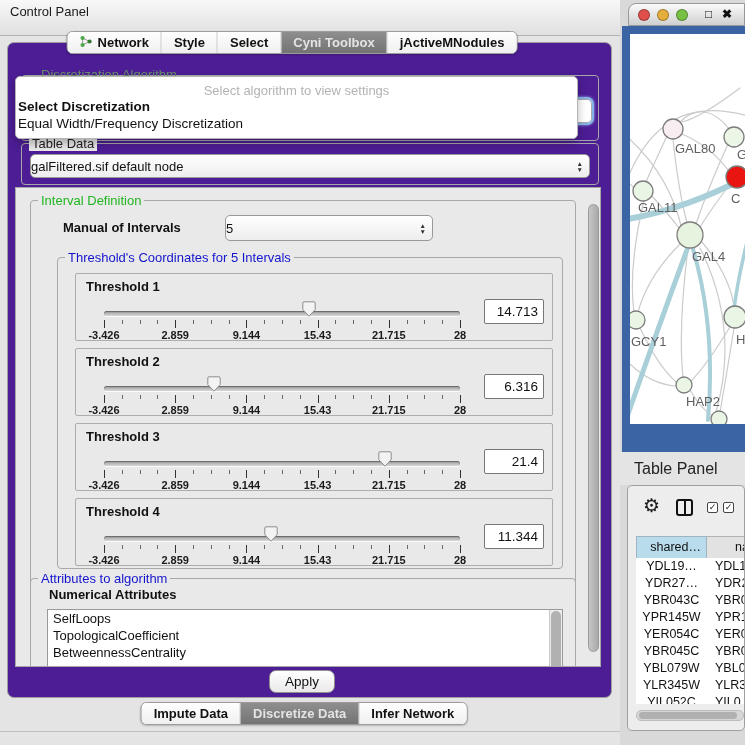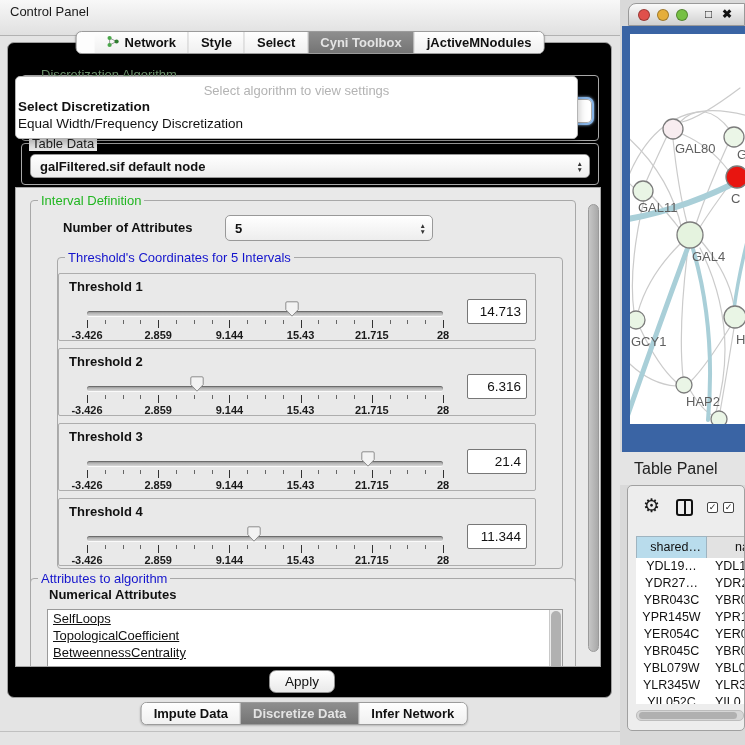--- a/index.html
+++ b/index.html
@@ -8,43 +8,43 @@
     position: relative; overflow: hidden;
     font-family: "Liberation Sans", sans-serif;
     background: #d9d9d9; color:#111;
   }
   
   .cp { position:absolute; left:0; top:0; width:620px; height:745px; background:#e4e4e4; }
   .cp-header { position:absolute; left:0; top:0; width:620px; height:36px;
     background:linear-gradient(#f8f8f8,#e0e0e0); border-bottom:1px solid #b2b2b2; }
   .cp-title { position:absolute; left:10px; top:4px; font-size:13px; color:#1a1a1a; }
   .panel { position:absolute; left:7px; top:42px; width:605px; height:656px;
-    border:1px solid #9f9f9f; border-radius:7px; background:#000000; }
+    border:1px solid #9f9f9f; border-radius:7px; background:#4c1d95; }
   
   .tabgroup { position:absolute; transform:translateX(-50%); display:flex; height:23px;
     border:1px solid #9b9b9b; border-radius:6px; overflow:hidden; background:#fdfdfd;
     box-shadow:0 1px 2px rgba(0,0,0,.2); z-index:30; }
-  #topTabs { left:310px; top:31px;padding-left:18px; }
+  #topTabs { left:292px; top:31px; }
   #bottomTabs { left:304px; top:702px; }
   .tab { display:flex; align-items:center; gap:5px; padding:0 12px; font-size:13px;
     font-weight:bold; color:#111; background:linear-gradient(#fefefe,#f0f0f0);
     border-right:1px solid #bdbdbd; white-space:nowrap; }
   .tab:last-child { border-right:none; }
   .tab.sel { background:linear-gradient(#8e8e8e,#747474); color:#e4e4e4; }
   
   .group { position:absolute; border:1px solid #a8a8a8; border-radius:4px; }
   .glabel { position:absolute; top:-8px; left:7px; background:#e9e9e9; padding:0 3px;
     font-size:13px; line-height:15px; white-space:nowrap; }
   .glabel.green { color:#21b621; }
   .glabel.blue  { color:#1414cc; }
   .glabel.dark  { color:#222; }
   
   .combo { position:absolute; background:linear-gradient(#ffffff,#ededed);
     border:1px solid #999; border-radius:5px; font-size:13px; }
-  .combo .ctext { position:absolute; left:9px; top:50%; transform:translateY(-50%); white-space:nowrap;font-weight:bold; }
+  .combo .ctext { position:absolute; left:0; top:50%; transform:translateY(-50%); white-space:nowrap; }
   .spin { position:absolute; right:6px; top:50%; transform:translateY(-50%);
     display:flex; flex-direction:column; align-items:center; font-size:6.5px;
     line-height:5.5px; color:#333; }
   
   .popup { position:absolute; left:7px; top:33px; width:563px; height:63px; z-index:20;
     background:#fff; border:1px solid #b5b5b5; border-radius:5px;
     box-shadow:0 4px 10px rgba(0,0,0,.28); }
   .popup .hint { position:absolute; left:0; right:0; top:6px; text-align:center;
     color:#b3b3b3; font-size:13px; }
   .popup .opt { position:absolute; left:2px; font-size:13.5px; color:#111; white-space:nowrap; }
@@ -53,38 +53,38 @@
   .focus-combo { position:absolute; left:550px; top:54px; width:36px; height:28px; z-index:10;
     background:#fff; border:2px solid #86b4e7; border-radius:7px;
     box-shadow:inset 0 0 0 1px #a9a9a9, 0 0 3px #9cc3ec; }
   .disc-title { position:absolute; left:33px; top:24px; font-size:13px; color:#6b8f6b; z-index:5; }
   
   .scrollpane { position:absolute; left:7px; top:144px; width:586px; height:480px;
     border:1px solid #a6a6a6; background:#e9e9e9; overflow:hidden; }
   .vscroll-thumb { position:absolute; left:572px; top:16px; width:11px; height:448px;
     background:linear-gradient(90deg,#c6c6c6,#a9a9a9); border:1px solid #9a9a9a; border-radius:6px; }
   
-  .thrbox { position:absolute; left:0; width:478px; height:68px;
+  .thrbox { position:absolute; left:17px; width:478px; height:68px;
     border:1px solid #adadad; border-radius:2px; }
   .thrlabel { position:absolute; left:10px; top:5px; font-weight:bold; font-size:13px; }
   .track { position:absolute; left:28px; top:37px; width:356px; height:5px; border-radius:3px;
     background:linear-gradient(#989898,#d8d8d8);
     box-shadow:inset 0 1px 1px rgba(0,0,0,.35), 0 1px 0 rgba(255,255,255,.8); }
   .thumb { position:absolute; top:27px; width:14px; height:16px; }
   .tick { position:absolute; top:46px; width:1px; height:4px; background:#666; }
   .tick.major { height:8px; background:#333; }
   .ticklab { position:absolute; top:55px; transform:translateX(-50%); font-size:11px;
     font-weight:bold; color:#1a1a1a; }
   .valbox { position:absolute; left:408px; top:25px; width:60px; height:25px; background:#fff;
     border:1px solid #777; border-radius:2px; text-align:right; font-size:13.5px;
     line-height:23px; padding-right:5px; }
   
   .attrshead { position:absolute; left:18px; top:8px; font-weight:bold; font-size:13px; }
   .listbox { position:absolute; left:16px; top:30px; width:516px; height:72px;
-    background:#fff; border:1px solid #9a9a9a;text-decoration:underline; }
+    background:#fff; border:1px solid #9a9a9a; }
   .listitem { font-size:13px; height:17px; line-height:17px; padding-left:5px; white-space:nowrap; }
   .listscroll { position:absolute; right:0; top:0; width:13px; height:70px; background:#ececec;
     border-left:1px solid #c9c9c9; }
   .listscroll .lthumb { position:absolute; left:1px; top:1px; width:10px; height:66px;
     background:#b1b1b1; border-radius:5px; }
   .apply { position:absolute; left:261px; top:627px; width:66px; height:23px;
     background:linear-gradient(#ffffff,#e9e9e9); border:1px solid #8f8f8f; border-radius:7px;
     font-size:13.5px; text-align:center; line-height:21px; }
   .bottom-line { position:absolute; left:0; top:731px; width:620px; height:1px; background:#c0c0c0; }
   
@@ -174,21 +174,21 @@
             <span>▲</span>
             <span>▼</span>
           </span>
       </div>
     </div>
 
     <div class="scrollpane">
 
       <div class="group" style="left:14px; top:12px; width:546px; height:481px;">
         <span class="glabel green">Interval Definition</span>
-        <span style="position:absolute; left:32px; top:19px; font-weight:bold; font-size:13px;">Number of Attributes</span>
+        <span style="position:absolute; left:32px; top:19px; font-weight:bold; font-size:13px;">Manual of Intervals</span>
         <div class="combo" style="left:194px; top:14px; width:208px; height:26px;">
           <span class="ctext">5</span>
           <span class="spin">
               <span>▲</span>
               <span>▼</span>
             </span>
         </div>
         <div class="group" id="thrGroup" style="left:26px; top:56px; width:506px; height:312px;">
           <span class="glabel blue">Threshold's Coordinates for 5 Intervals</span>
         <div class="thrbox" style="top: 15px;">

